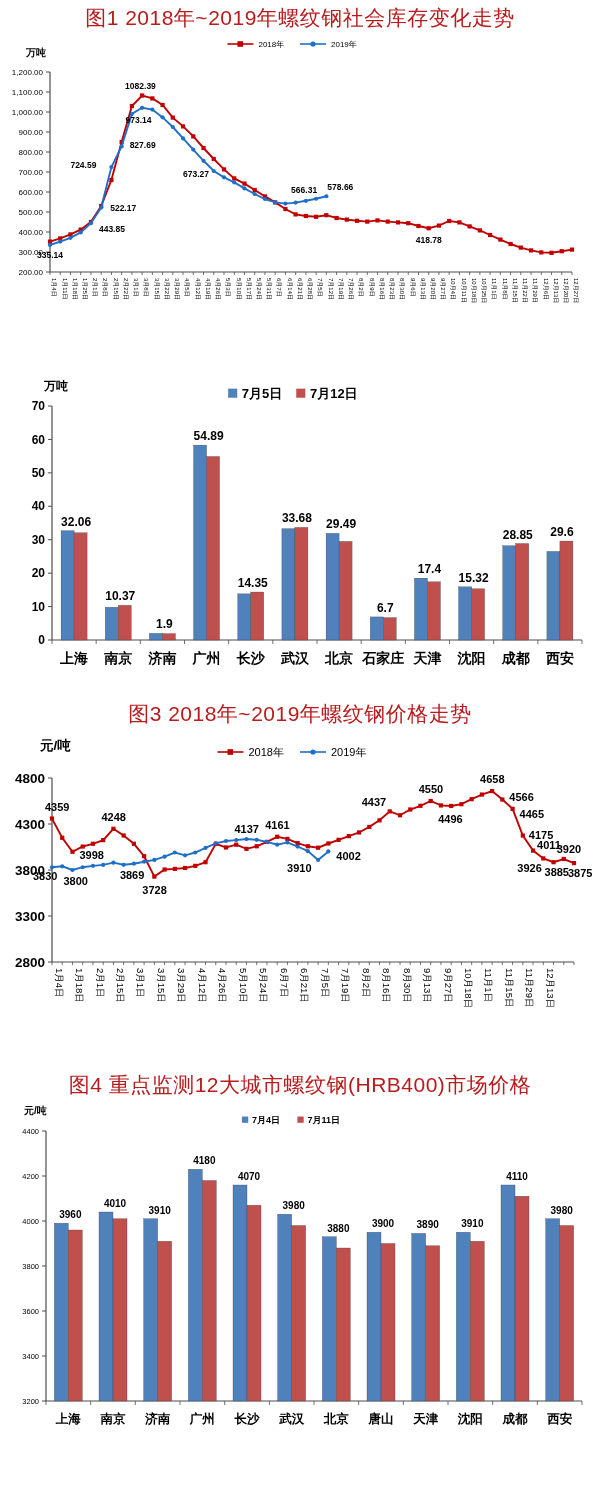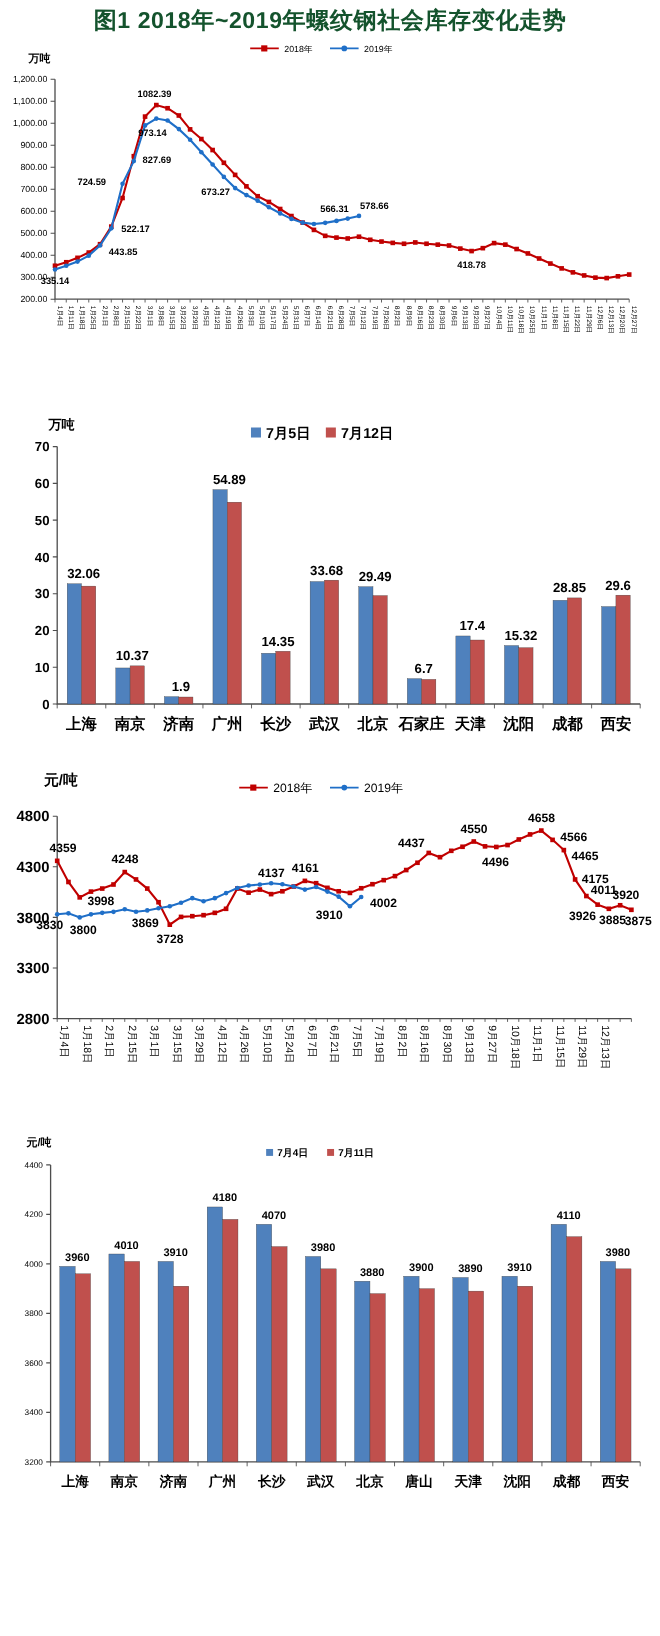--- a/index.html
+++ b/index.html
@@ -1,18 +1,18 @@
 <!DOCTYPE html>
 <html><head>
 <meta charset="utf-8">
 <style>
   html,body{margin:0;padding:0;background:#ffffff;}
   body{width:600px;font-family:"Liberation Sans","DejaVu Sans",sans-serif;color:#000;}
   .fig{margin:0;padding:0;}
-  .fig-title{font-size:21px;font-weight:bold;text-align:center;margin:6px 0 2px;color:#14532d;letter-spacing:.5px;white-space:nowrap;}
+  .fig-title{font-size:21px;font-weight:normal;text-align:center;margin:6px 0 2px;color:#b91c1c;letter-spacing:.5px;white-space:nowrap;}
   .fig:first-of-type .fig-title{margin-top:4px;}
   .chart{width:600px;line-height:0;}
   svg text{fill:#000;}
 </style>
 </head>
 <body>
 
 <div>
 
   <section class="fig">
@@ -354,20 +354,21 @@
           <g>
             <rect x="228.15" y="24.64" width="9.1" height="9.1" fill="#4f81bd"></rect>
             <text x="241.85" y="34" font-size="13" font-weight="bold">7月5日</text>
             <rect x="296.23" y="24.64" width="9.1" height="9.1" fill="#c0504d"></rect>
             <text x="309.93" y="34" font-size="13" font-weight="bold">7月12日</text>
           </g>
         </svg></div>
   </section>
 
   <section class="fig">
+    <h2 class="fig-title">图3 2018年~2019年螺纹钢价格走势</h2>
     <div class="chart"><svg width="600" height="335" viewBox="0 0 600 335">
           <g>
             <path d="M52 48 V232 H574" stroke="#4d4d4d" fill="none" stroke-width="1.2"></path>
             <line x1="48" x2="52" y1="232" y2="232" stroke="#4d4d4d" stroke-width="1"></line>
             <text x="45" y="236.725" text-anchor="end" font-size="13.5" font-weight="bold">2800</text>
             <line x1="48" x2="52" y1="186" y2="186" stroke="#4d4d4d" stroke-width="1"></line>
             <text x="45" y="190.725" text-anchor="end" font-size="13.5" font-weight="bold">3300</text>
             <line x1="48" x2="52" y1="140" y2="140" stroke="#4d4d4d" stroke-width="1"></line>
             <text x="45" y="144.725" text-anchor="end" font-size="13.5" font-weight="bold">3800</text>
             <line x1="48" x2="52" y1="94" y2="94" stroke="#4d4d4d" stroke-width="1"></line>
@@ -571,20 +572,21 @@
             <rect x="227.48000000000002" y="19.2" width="5.6" height="5.6" fill="#c00000"></rect>
             <text x="248.48000000000002" y="25.96" font-size="11">2018年</text>
             <line x1="300" y1="22" x2="326" y2="22" stroke="#1f6fc8" stroke-width="1.6"></line>
             <circle cx="313" cy="22" r="2.6" fill="#1f6fc8"></circle>
             <text x="331" y="25.96" font-size="11">2019年</text>
           </g>
         </svg></div>
   </section>
 
   <section class="fig">
+    <h2 class="fig-title">图4 重点监测12大城市螺纹钢(HRB400)市场价格</h2>
     <div class="chart"><svg width="600" height="337" viewBox="0 0 600 337">
           <g>
             <path d="M46 30 V300 H582" stroke="#4d4d4d" fill="none" stroke-width="1.2"></path>
             <line x1="42" x2="46" y1="300" y2="300" stroke="#4d4d4d" stroke-width="1"></line>
             <text x="39" y="302.625" text-anchor="end" font-size="7.5" font-weight="normal">3200</text>
             <line x1="42" x2="46" y1="255" y2="255" stroke="#4d4d4d" stroke-width="1"></line>
             <text x="39" y="257.625" text-anchor="end" font-size="7.5" font-weight="normal">3400</text>
             <line x1="42" x2="46" y1="210" y2="210" stroke="#4d4d4d" stroke-width="1"></line>
             <text x="39" y="212.625" text-anchor="end" font-size="7.5" font-weight="normal">3600</text>
             <line x1="42" x2="46" y1="165" y2="165" stroke="#4d4d4d" stroke-width="1"></line>

